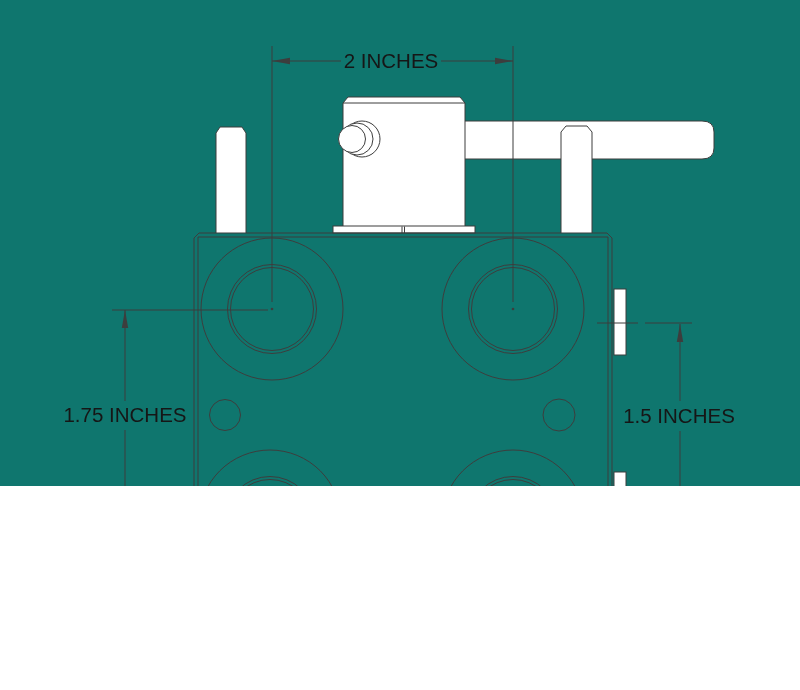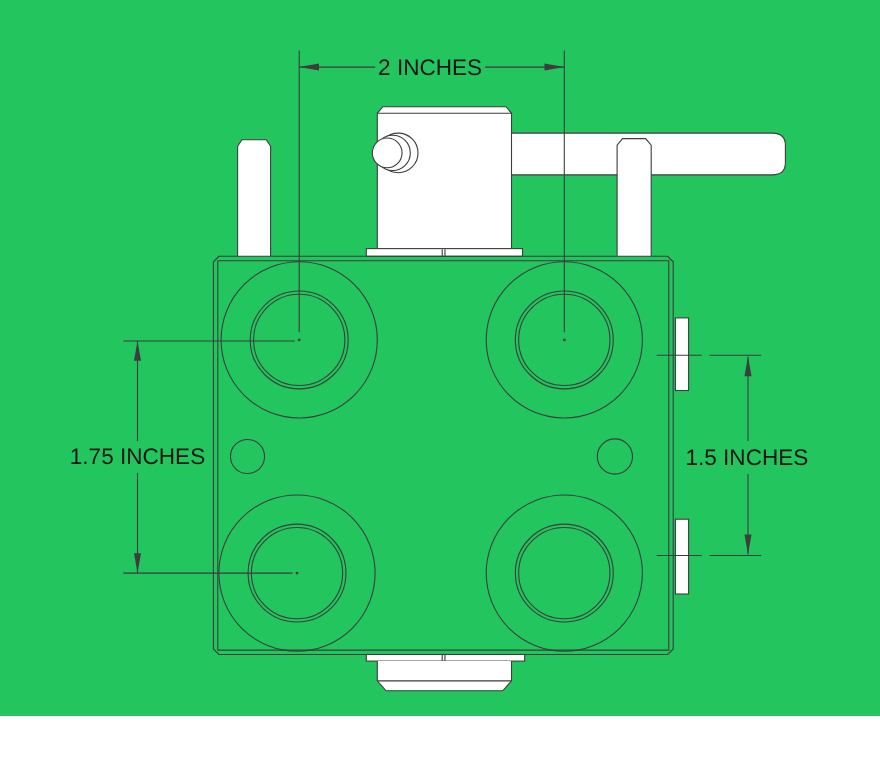--- a/index.html
+++ b/index.html
@@ -1,16 +1,16 @@
 <!DOCTYPE html>
 <html style="--line: #3d3d3d; --text: #161616;"><head>
 <meta charset="utf-8">
 <style>
   html,body{margin:0;padding:0;background:#ffffff;}
-  .stage{position:relative;width:800px;height:651px;background:#22c55e;overflow:hidden;}
+  .stage{position:relative;width:800px;height:486px;background:#0f766e;overflow:hidden;}
   svg{display:block;}
   .ln{fill:none;stroke:var(--line,#3d3d3d);stroke-width:1;}
   .wf{fill:#ffffff;stroke:var(--line,#3d3d3d);stroke-width:1;}
   .ar{fill:var(--line,#3d3d3d);stroke:none;}
   .dot{fill:var(--line,#3d3d3d);stroke:none;}
   text.dim{
     font-family:"Liberation Sans", sans-serif;
     font-size:20.5px;
     fill:var(--text,#161616);
     text-anchor:middle;

